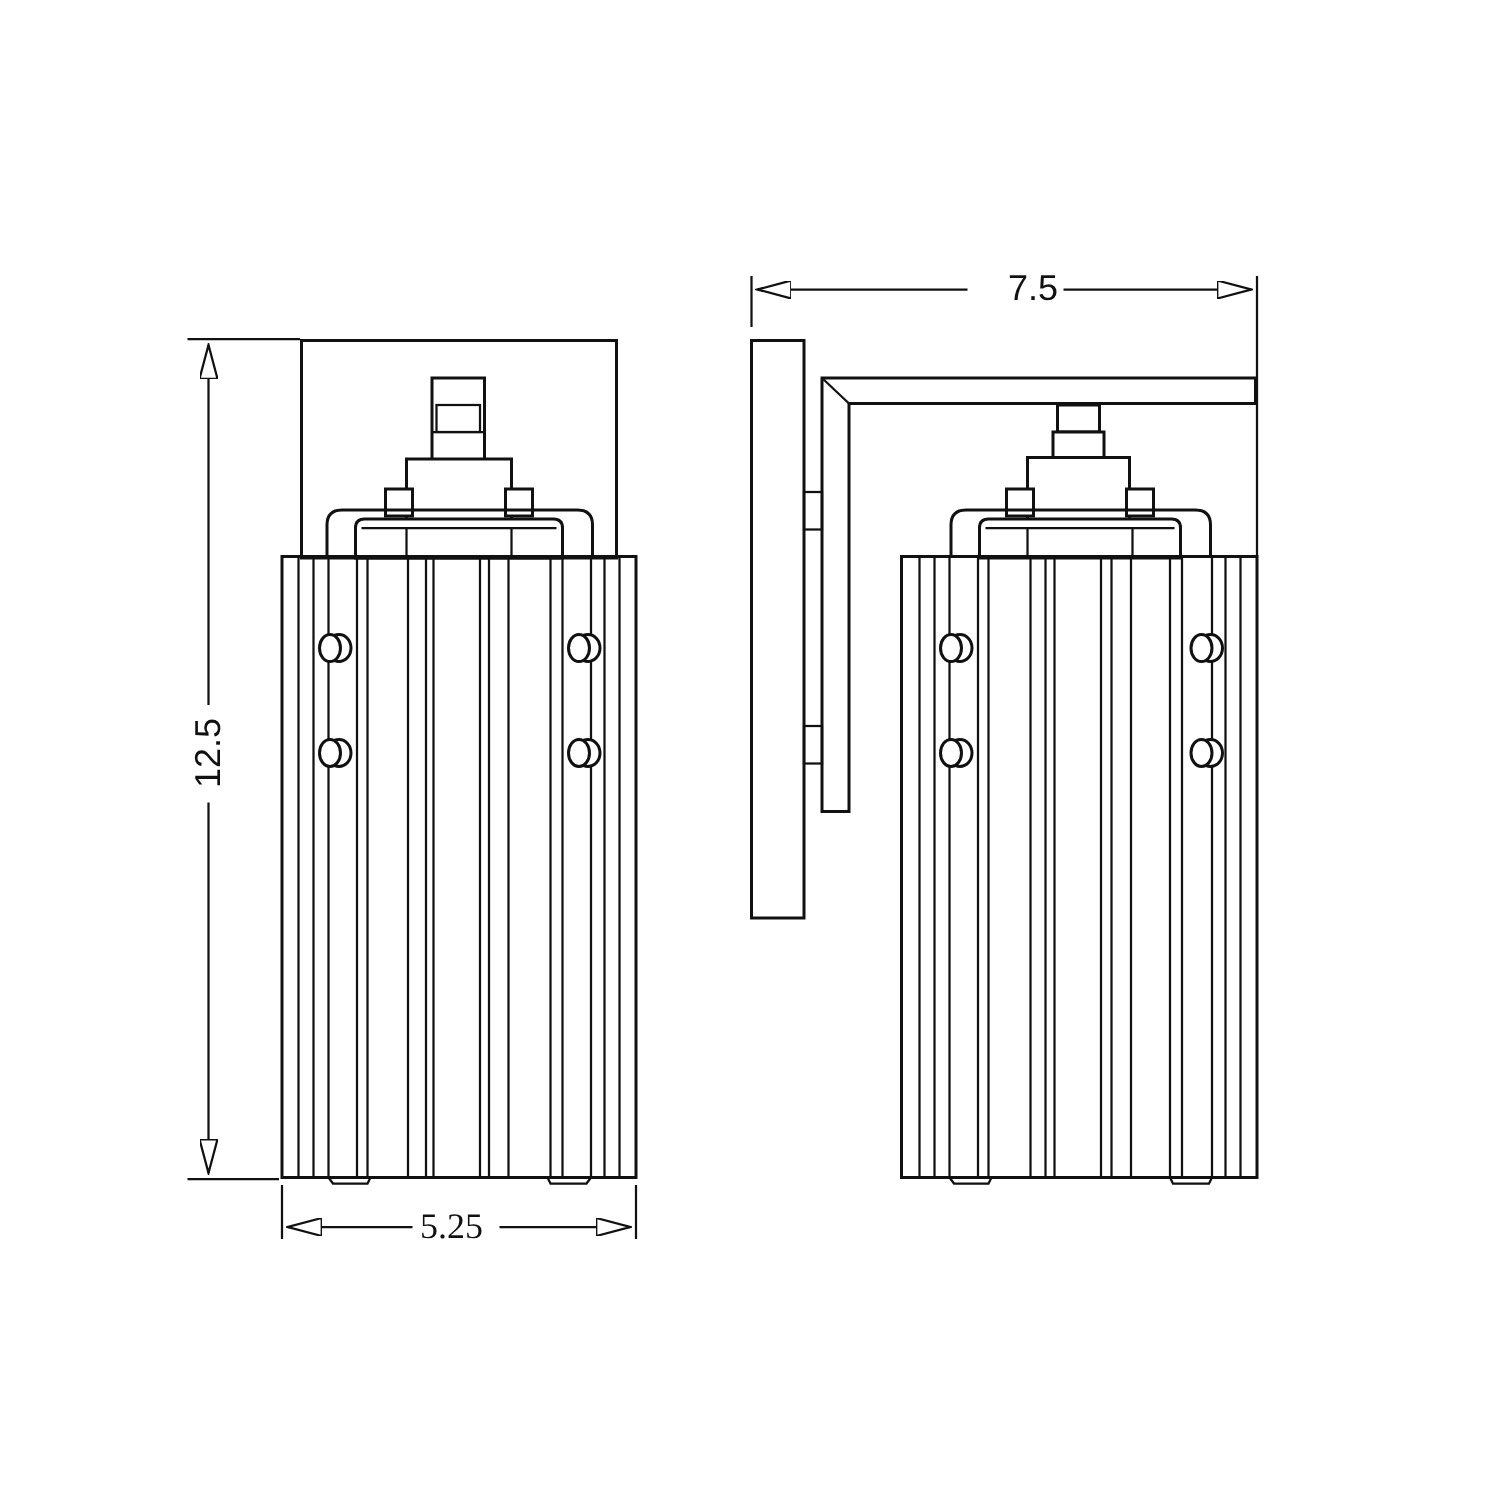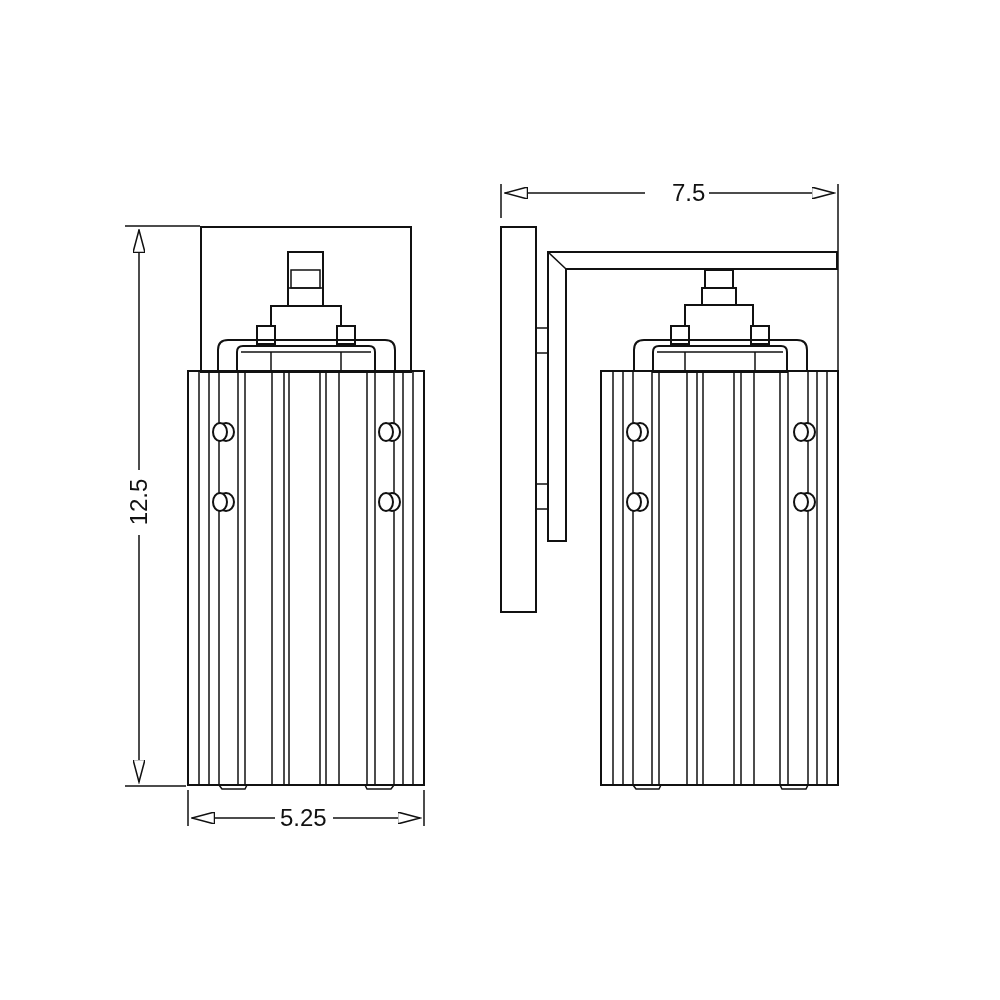--- a/index.html
+++ b/index.html
@@ -143,15 +143,15 @@
   </g>
 
   <g>
     <line class="thin" x1="501" y1="184" x2="501" y2="218"></line>
     <line class="thin" x1="838" y1="184" x2="838" y2="372"></line>
     <line class="thin" x1="645" y1="193" x2="505" y2="193" marker-end="url(#arr)"></line>
     <line class="thin" x1="693" y1="193" x2="834" y2="193" marker-end="url(#arr)"></line>
   </g>
 </svg>
 
-<div class="lbl" style="left:276px; top:806px;">5.25</div>
+<div class="lbl" style="left:276px; top:806px;font-family:Liberation Serif, serif;">5.25</div>
 <div class="lbl" style="left:668px; top:181px;">7.5</div>
 <div class="lbl" style="left:112px; top:490px; transform: rotate(-90deg); transform-origin: center;">12.5</div>
 
 </body></html>

